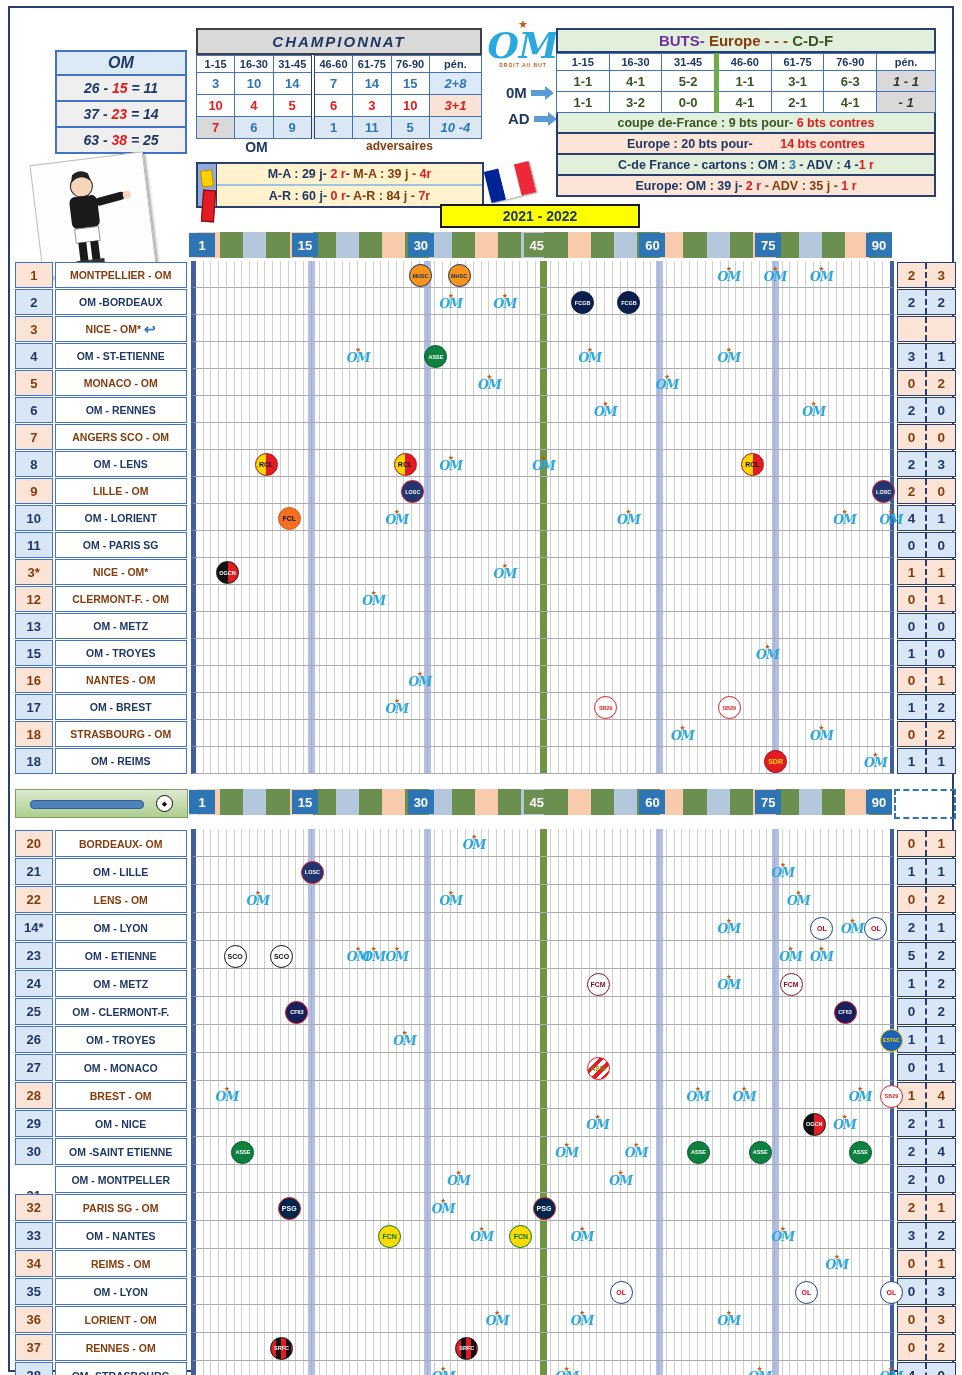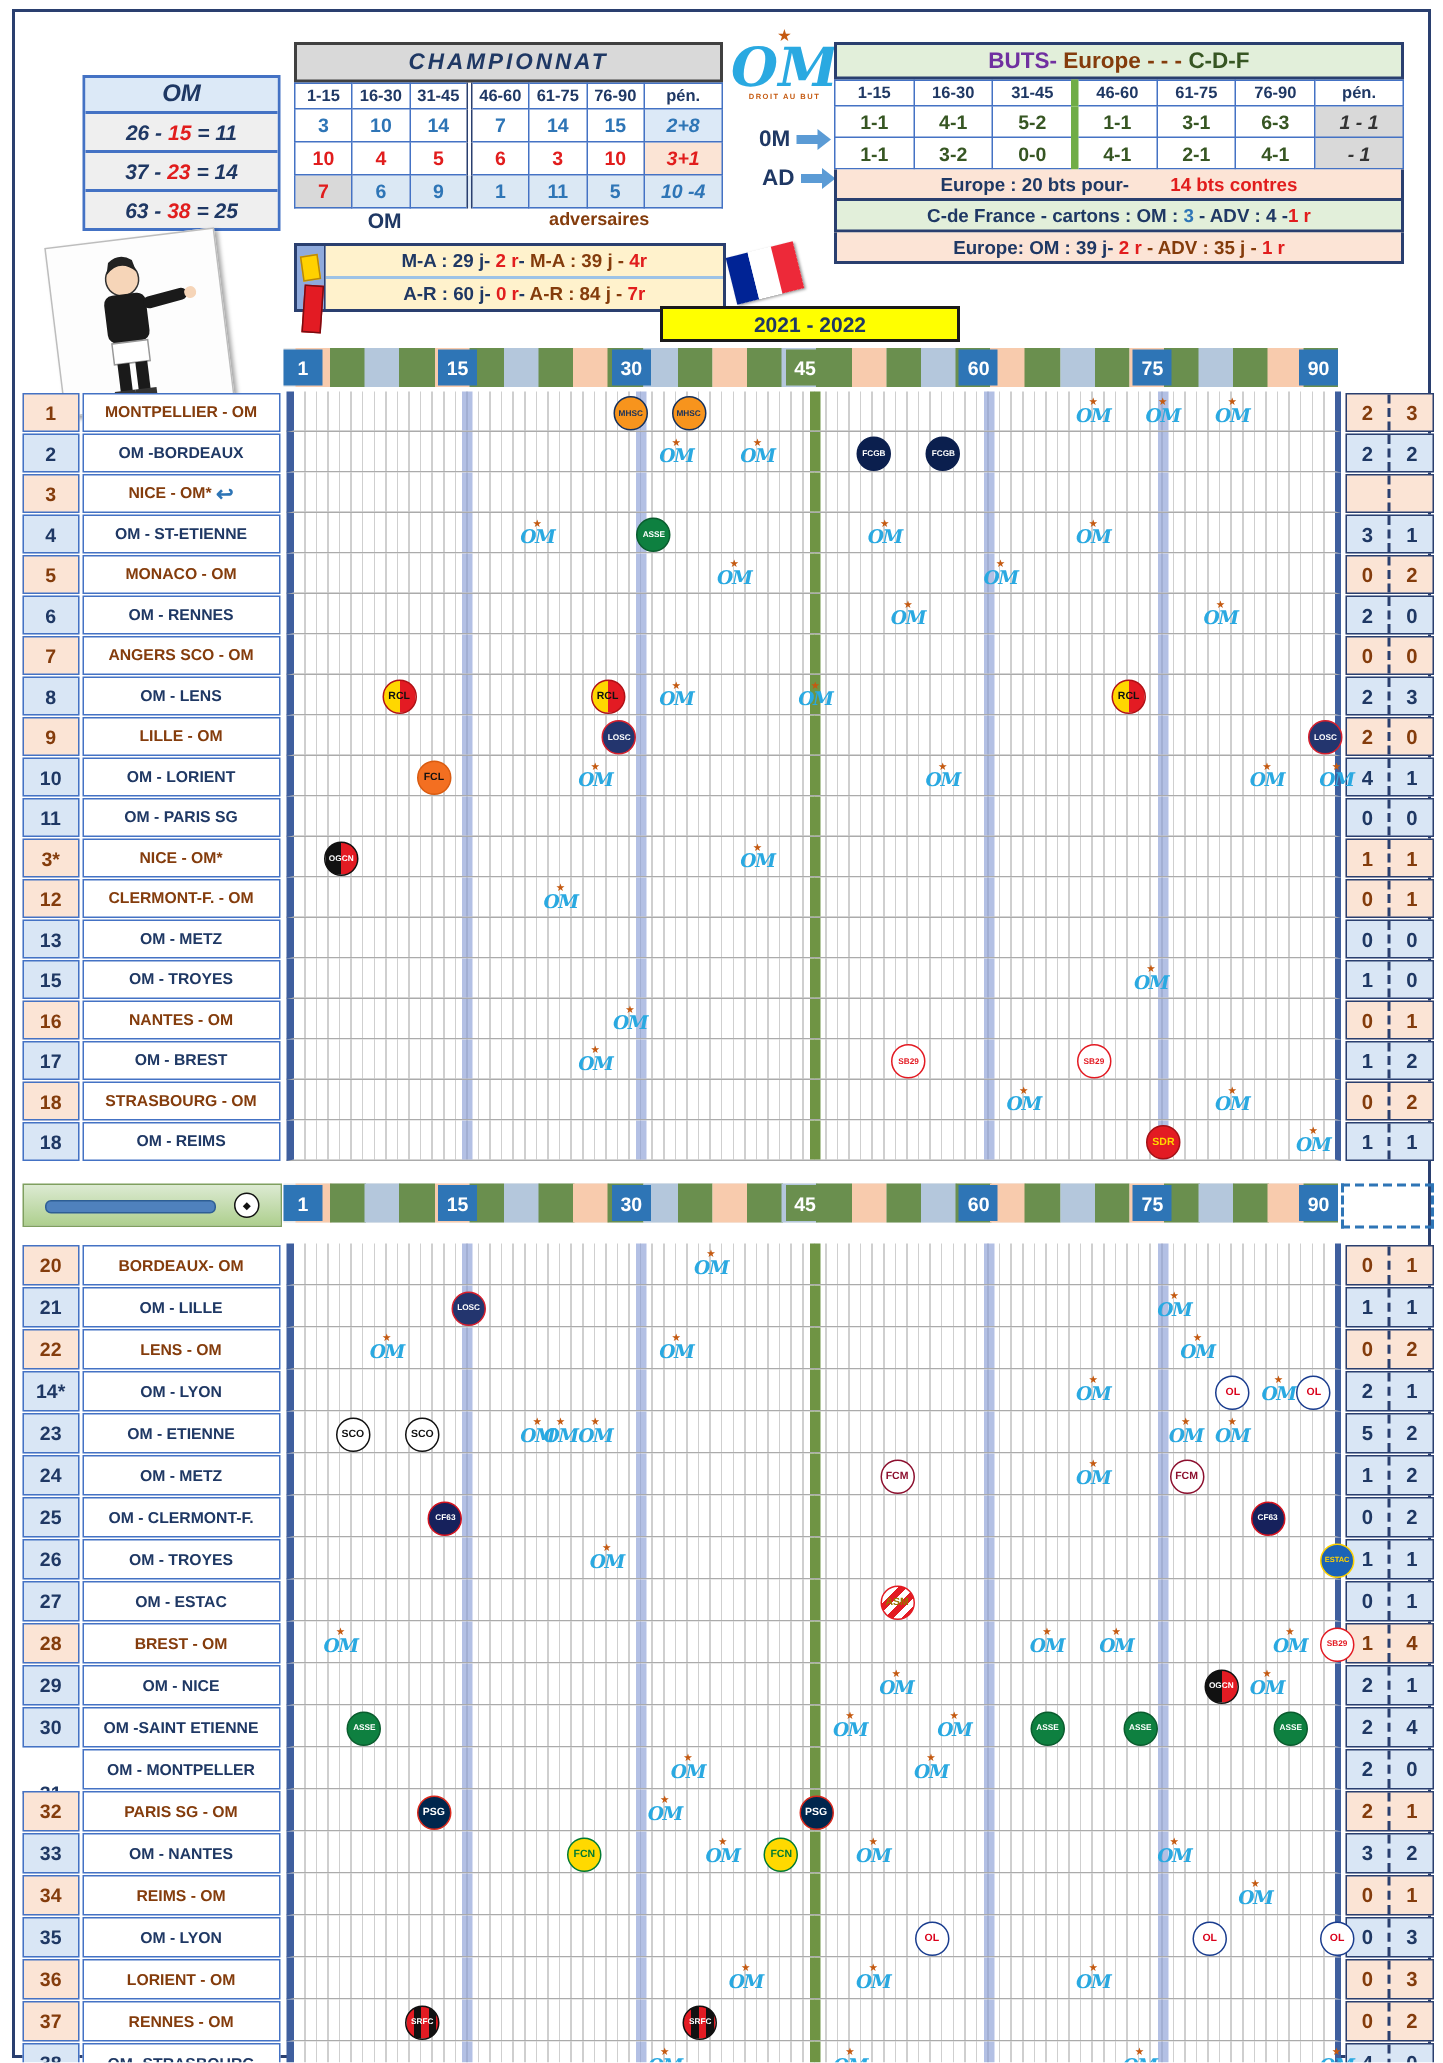--- a/index.html
+++ b/index.html
@@ -221,20 +221,21 @@
             <td style="color: rgb(55, 86, 35);">3-2</td>
             <td style="color: rgb(55, 86, 35);">0-0</td>
             <td class="gsep" style="color: rgb(55, 86, 35);">4-1</td>
             <td style="color: rgb(55, 86, 35);">2-1</td>
             <td style="color: rgb(55, 86, 35);">4-1</td>
             <td style="background: rgb(217, 217, 217); font-style: italic; color: rgb(51, 51, 51);">- 1</td>
           </tr>
         </tbody>
       </table>
     <div id="buts-footers">
+        <div class="foot" style="background: rgb(226, 239, 218);"><span style="color: rgb(55, 86, 35);">coupe de-France :  9  bts pour- </span><span style="color: rgb(225, 29, 29);">6  bts contres</span></div>
         <div class="foot" style="background: rgb(252, 228, 214);"><span style="color: rgb(31, 56, 100);">Europe  :  20  bts pour- </span><span style="color: rgb(225, 29, 29); margin-left: 24px;">14  bts contres</span></div>
         <div class="foot" style="background: rgb(226, 239, 218);"><span style="color: rgb(31, 56, 100);">C-de France - cartons :   OM : </span><span style="color: rgb(46, 117, 182);">3</span><span style="color: rgb(31, 56, 100);"> -  ADV :  4 -</span><span style="color: rgb(225, 29, 29);">1 r</span></div>
         <div class="foot" style="background: rgb(252, 228, 214);"><span style="color: rgb(31, 56, 100);">Europe:   OM : 39 j- </span><span style="color: rgb(225, 29, 29);">2 r</span><span style="color: rgb(132, 60, 12);"> -  ADV : </span><span style="color: rgb(132, 60, 12);">35 j - </span><span style="color: rgb(225, 29, 29);">1 r</span></div>
       </div>
   </div>
 
   <div class="flag">
     <div style="background:#002395"></div>
       <div style="background:#ffffff"></div>
       <div style="background:#ed2939"></div>
@@ -1000,21 +1001,21 @@
         </div>
         <div class="scorecell" style="background: rgb(217, 230, 245);">
           <span class="h" style="color: rgb(31, 56, 100);">1</span>
           <span class="mid"></span>
           <span class="a" style="color: rgb(31, 56, 100);">1</span>
         </div>
       </div>
       <div class="mrow" style="height: 28px;">
         <div class="numcell" style="background: rgb(217, 230, 245); color: rgb(31, 56, 100);">27</div>
         <div class="labcell" style="color: rgb(31, 56, 100);">
-          <span>OM - ESTAC</span>
+          <span>OM - MONACO</span>
         </div>
         <div class="chartcell">
           <div class="band" style="left: 112.58px;"></div>
           <div class="band" style="left: 228.38px;"></div>
           <div class="band" style="left: 459.98px;"></div>
           <div class="band" style="left: 575.78px;"></div>
           <div class="band g" style="left: 344.18px;"></div>
           <div class="gb opp" style="left: 390.72px; top: 3.5px; background: repeating-linear-gradient(135deg, rgb(227, 27, 35) 0px, rgb(227, 27, 35) 4px, rgb(255, 255, 255) 4px, rgb(255, 255, 255) 8px); color: rgb(154, 116, 0); border-color: rgb(227, 27, 35); font-size: 7px;">ASM</div>
         </div>
         <div class="scorecell" style="background: rgb(217, 230, 245);">

